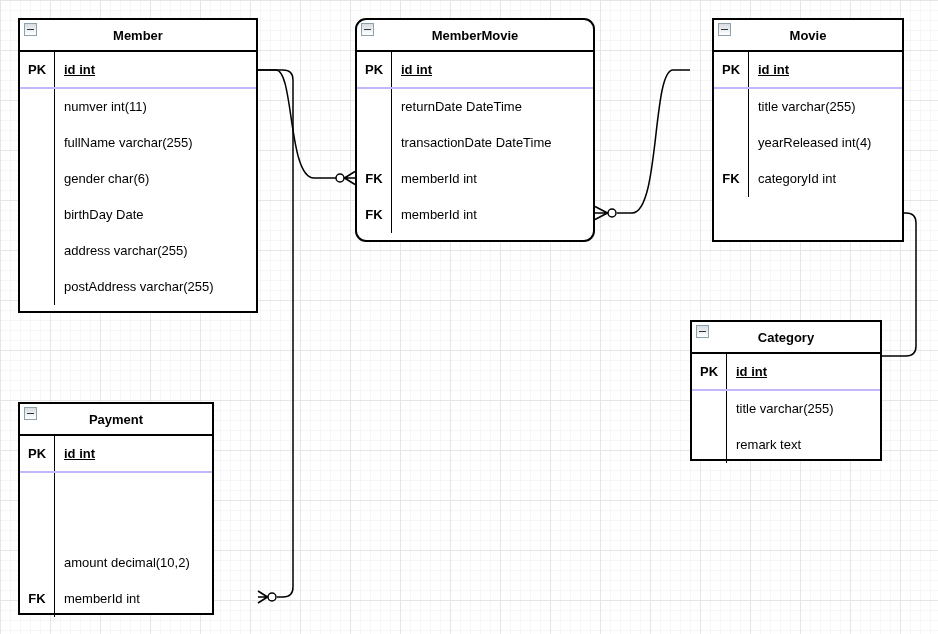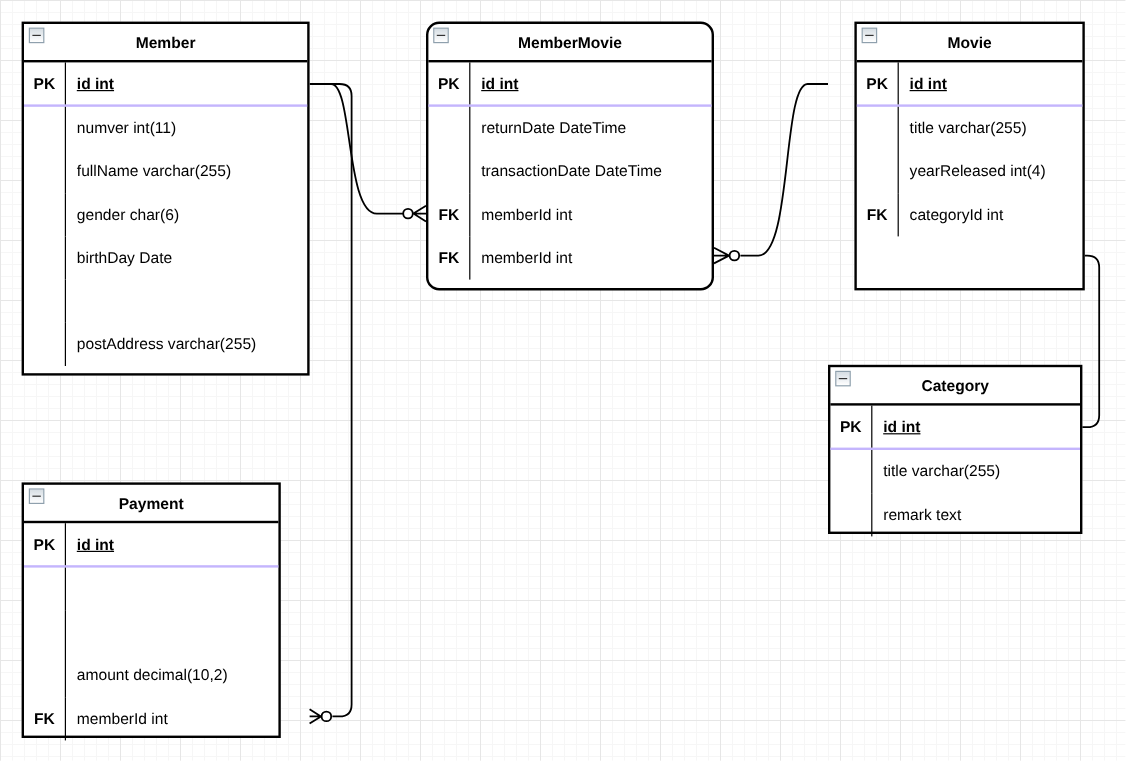--- a/index.html
+++ b/index.html
@@ -92,20 +92,21 @@
           <div class="row">
             <div class="key"></div>
             <div class="field">gender char(6)</div>
           </div>
           <div class="row">
             <div class="key"></div>
             <div class="field">birthDay Date</div>
           </div>
           <div class="row">
             <div class="key"></div>
+            <div class="field">address varchar(255)</div>
           </div>
           <div class="row">
             <div class="key"></div>
             <div class="field">postAddress varchar(255)</div>
           </div>
         </div>
   </div>
 
   <div class="er-table" style="left: 355px; top: 18px; width: 240px; height: 224px; border-radius: 11px;">
     <div class="er-header">
@@ -154,42 +155,42 @@
             <div class="key"></div>
             <div class="field">yearReleased int(4)</div>
           </div>
           <div class="row">
             <div class="key">FK</div>
             <div class="field">categoryId int</div>
           </div>
         </div>
   </div>
 
-  <div class="er-table" style="left: 690px; top: 304px; width: 212px; height: 141px;">
+  <div class="er-table" style="left: 690px; top: 320px; width: 192px; height: 141px;">
     <div class="er-header">
       <span class="collapse-btn"></span>
       <span class="er-title">Category</span>
     </div>
     <div class="er-rows">
           <div class="row pk">
             <div class="key">PK</div>
             <div class="field">id int</div>
           </div>
           <div class="row">
             <div class="key"></div>
             <div class="field">title varchar(255)</div>
           </div>
           <div class="row">
             <div class="key"></div>
             <div class="field">remark text</div>
           </div>
         </div>
   </div>
 
-  <div class="er-table" style="left: 18px; top: 402px; width: 216px; height: 213px;">
+  <div class="er-table" style="left: 18px; top: 402px; width: 196px; height: 213px;">
     <div class="er-header">
       <span class="collapse-btn"></span>
       <span class="er-title">Payment</span>
     </div>
     <div class="er-rows">
           <div class="row pk">
             <div class="key">PK</div>
             <div class="field">id int</div>
           </div>
           <div class="row">

